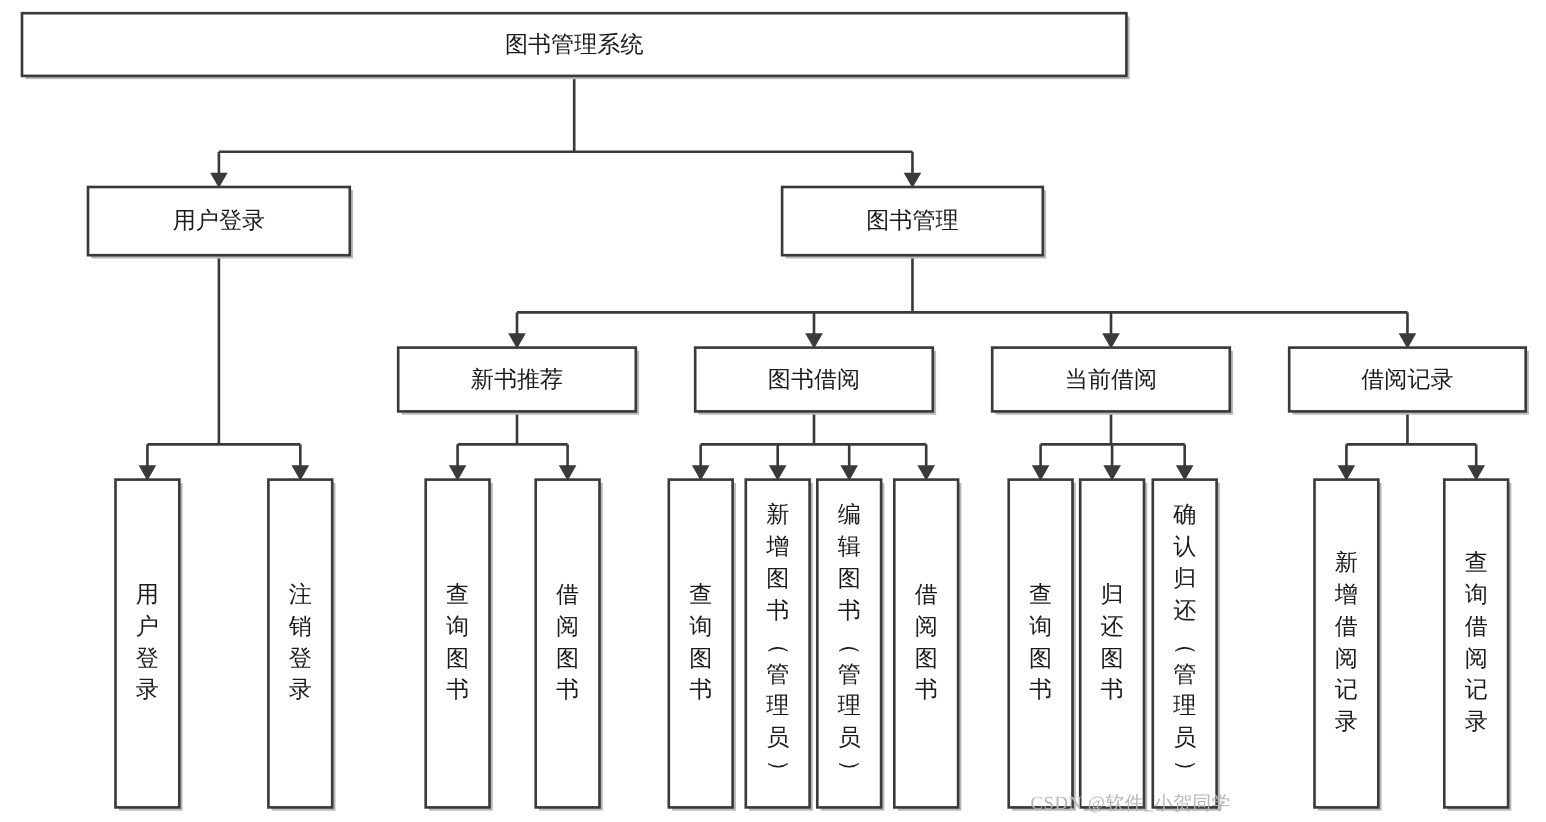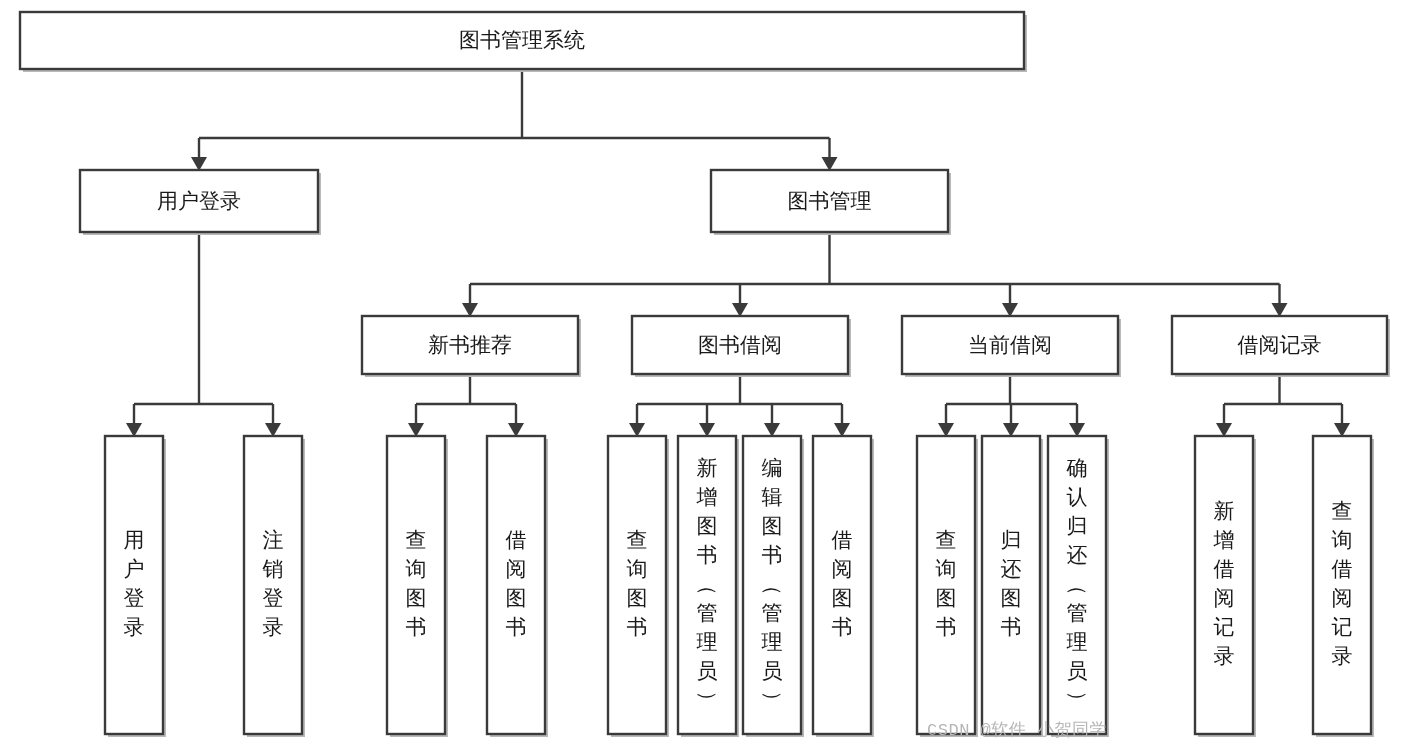--- a/index.html
+++ b/index.html
@@ -1,40 +1,40 @@
 <!DOCTYPE html>
 <html><head>
 <meta charset="utf-8">
 <style>
   html,body{margin:0;padding:0;background:#ffffff;}
   body{
     width:1405px;height:747px;overflow:hidden;
     font-family:"Liberation Sans","DejaVu Sans",sans-serif;
     color:#222222;
   }
-  #diagram-root{position:relative;width:1119px;height:747px;background:#ffffff;}
+  #diagram-root{position:relative;width:1119px;height:747px;background:#ffffff;padding-left:12px;}
   svg#tree-svg{position:absolute;left:0;top:0;width:1405px;height:747px;}
   .node-box{
     fill:#ffffff;stroke:#3a3a3a;stroke-width:2.4;
   }
   .node-shadow{fill:#b9b9b9;}
   .connector{stroke:#3a3a3a;stroke-width:2.4;fill:none;}
   .arrow-head{fill:#3a3a3a;}
   .node-label{
     font-family:"Liberation Sans","DejaVu Sans",sans-serif;
     fill:#1a1a1a;
     text-anchor:middle;
     dominant-baseline:middle;
   }
   .label-h{font-size:21px;}
   .v-char{font-size:21px;text-anchor:middle;}
   .watermark{
     position:absolute;
     right:12px;bottom:6px;
-    font-family:Liberation Mono, monospace;
+    font-family:Liberation Serif, serif;
     font-size:17px;
     color:#b6b6b6;
     white-space:nowrap;
     letter-spacing:0.5px;
   }
 </style>
 </head>
 <body>
 
 <div id="diagram-root">

